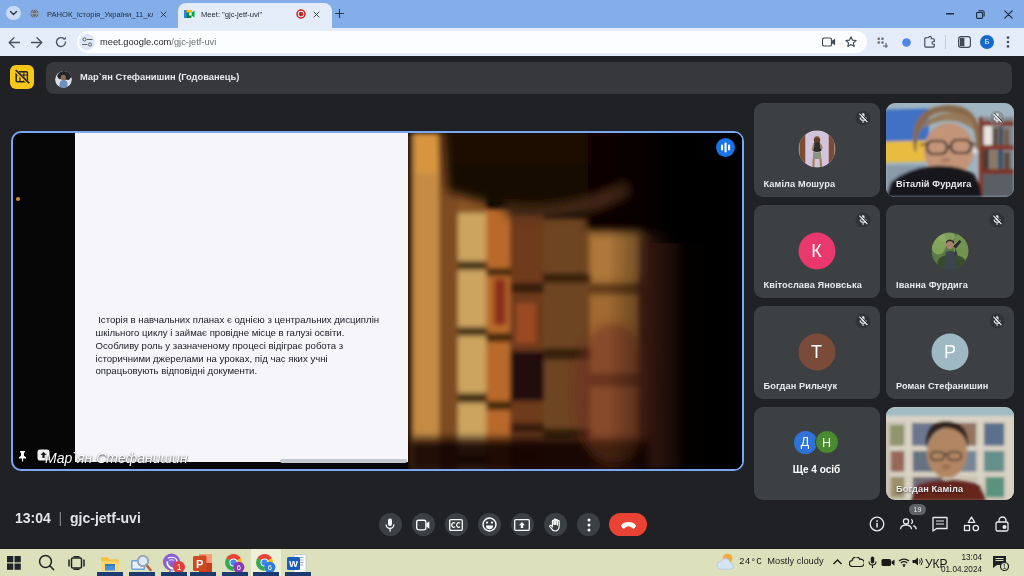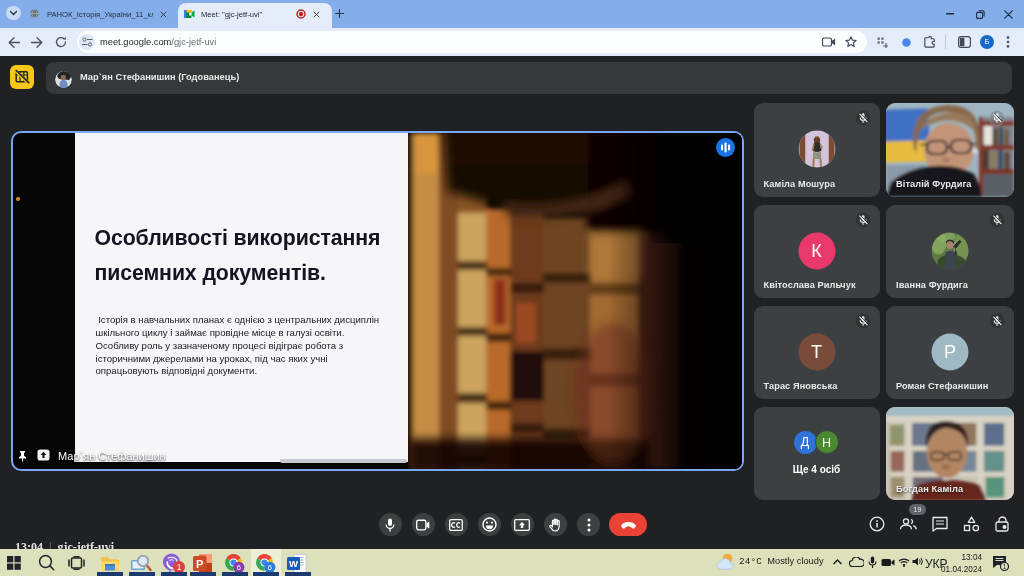--- a/index.html
+++ b/index.html
@@ -30,30 +30,30 @@
 #notiftext { left:80px; top:72px; font-size:9.3px; font-weight:bold; color:#e8eaed; }
 
 #present { left:11px; top:130.5px; width:733px; height:340px; background:#050505; border:2.5px solid #7aa7f2; border-radius:10px; overflow:hidden; }
 #slide { left:61.5px; top:0px; width:333px; height:329px; background:#f5f5fa; }
 #slidetitle { left:20px; top:88px; font-size:21.3px; font-weight:bold; color:#141420; line-height:35.5px; letter-spacing:-0.1px; }
 #slidebody { left:21px; top:181.5px; width:310px; font-size:9.6px; color:#191923; line-height:12.85px; }
 #scrollbar { left:267px; top:326px; width:127px; height:4.5px; border-radius:2px; background:#c6c8d0; }
 #books { left:394.5px; top:0px; width:334px; height:336px; }
 #orangedot { left:3px; top:64px; width:4px; height:4px; border-radius:50%; background:#d78b2a; }
 #audioind { left:702.5px; top:5.5px; width:19px; height:19px; border-radius:50%; background:#1a73e8; }
-#presentlabel { left:45px; top:317px; font-size:11px; color:#fff; text-shadow:0 1px 2px rgba(0,0,0,.9); }
+#presentlabel { left:32px; top:317px; font-size:14px; color:#fff; text-shadow:0 1px 2px rgba(0,0,0,.9);font-style:italic; }
 
 .tile { background:#3c4043; border-radius:9px; overflow:hidden; }
 .pname { position:absolute; left:10px; bottom:8px; font-size:9.2px; font-weight:bold; color:#e8eaed; letter-spacing:0.1px; }
 .avatar { position:absolute; left:50%; top:46px; transform:translate(-50%,-50%); border-radius:50%; width:37px; height:37px; color:#fff; text-align:center; overflow:hidden; }
 .micoff { position:absolute; right:9px; top:7px; width:16px; height:16px; border-radius:50%; }
 .micdark { background:rgba(190,196,202,0.38); }
 
 
-#btime { left:15px; top:540px; font-size:12px; color:#e3e3e6; font-weight:bold;font-family:Liberation Serif, serif; }
+#btime { left:15px; top:510px; font-size:14px; color:#e3e3e6; font-weight:bold; }
 .ctl { position:absolute; top:513px; width:23px; height:23px; border-radius:50%; background:#3c4043; display:flex; align-items:center; justify-content:center; }
 #endcall { left:609px; top:513px; width:38px; height:23px; border-radius:12px; background:#ea4335; display:flex; align-items:center; justify-content:center; }
 .ricon { position:absolute; top:516px; }
 #badge19 { left:909px; top:504px; width:17px; height:11px; border-radius:6px; background:#5f6368; color:#e8eaed; font-size:7px; text-align:center; line-height:11px; }
 
 
 #taskbar { left:0; top:549px; width:1024px; height:27px; background:#dce0bb; }
 #activeslot { left:251px; top:549px; width:30px; height:27px; background:#edf0d6; }
 .tbunder { position:absolute; top:571.5px; height:4.5px; background:#1d3a6e; }
 .tbicon { position:absolute; top:553px; }
@@ -217,21 +217,20 @@
         <circle cx="8.5" cy="8.5" r="8.5" fill="#dcdee2"></circle>
         <path d="M2 5 A8.5 8.5 0 018.5 0 a8.5 8.5 0 018 5.5 L14 9 L4 8 Z" fill="#23252a"></path>
         <path d="M4.5 16 Q4 9 8.5 8.8 Q13 9 12.5 16 A8.5 8.5 0 014.5 16 Z" fill="#6f8fc0"></path>
         <circle cx="8.3" cy="6.4" r="2.6" fill="#8a6a52"></circle>
       </svg>
     </div>
   <div class="abs" id="notiftext">Мар`ян Стефанишин (Годованець)</div>
 
   <div class="abs" id="present">
     <div class="abs" id="slide">
-      <div class="abs" id="slidetitle">Особливості використання<br>писемних документів.</div>
       <div class="abs" id="slidebody">&nbsp;Історія в навчальних планах є однією з центральних дисциплін<br>шкільного циклу і займає провідне місце в галузі освіти.<br>Особливу роль у зазначеному процесі відіграє робота з<br>історичними джерелами на уроках, під час яких учні<br>опрацьовують відповідні документи.</div>
       </div>
     <div class="abs" id="scrollbar"></div>
     <div class="abs" id="books">
         <svg width="334" height="336" viewBox="0 0 334 336">
       <defs>
         <filter id="bb" x="-10%" y="-10%" width="120%" height="120%">
               <feGaussianBlur stdDeviation="2.4"></feGaussianBlur>
             </filter>
         <filter id="bb2" x="-30%" y="-30%" width="160%" height="160%">
@@ -402,21 +401,21 @@
             <path d="M4.7 7.4a3.4 3.4 0 006.8 0h-1.1a2.3 2.3 0 01-4.6 0z"></path>
             <rect x="7.5" y="10.8" width="1.1" height="2"></rect>
           </g>
           <path d="M4.4 3.6l8 8.4" stroke="#eceef0" stroke-width="1.1"></path>
           <path d="M5.2 2.9l8 8.4" stroke="rgba(40,42,45,0.9)" stroke-width="1"></path>
         </svg>
       </div>
   </div>
   <div class="abs tile" style="left:753.5px; top:204.5px; width:126px; height:93.5px;">
     <div class="avatar" style="background:#e9386b; font-size:18px; line-height:37px;">К</div>
-    <div class="pname">Квітослава Рильчук</div>
+    <div class="pname">Квітослава Яновська</div>
       <div class="micoff">
         <svg width="16" height="16" viewBox="0 0 16 16">
           <circle cx="8" cy="8" r="7.5" fill="rgba(0,0,0,0.18)"></circle>
           <g fill="#eceef0">
             <rect x="6.6" y="3.2" width="2.9" height="5.2" rx="1.45"></rect>
             <path d="M4.7 7.4a3.4 3.4 0 006.8 0h-1.1a2.3 2.3 0 01-4.6 0z"></path>
             <rect x="7.5" y="10.8" width="1.1" height="2"></rect>
           </g>
           <path d="M4.4 3.6l8 8.4" stroke="#eceef0" stroke-width="1.1"></path>
           <path d="M5.2 2.9l8 8.4" stroke="rgba(40,42,45,0.9)" stroke-width="1"></path>
@@ -447,21 +446,21 @@
             <path d="M4.7 7.4a3.4 3.4 0 006.8 0h-1.1a2.3 2.3 0 01-4.6 0z"></path>
             <rect x="7.5" y="10.8" width="1.1" height="2"></rect>
           </g>
           <path d="M4.4 3.6l8 8.4" stroke="#eceef0" stroke-width="1.1"></path>
           <path d="M5.2 2.9l8 8.4" stroke="rgba(40,42,45,0.9)" stroke-width="1"></path>
         </svg>
       </div>
   </div>
   <div class="abs tile" style="left:753.5px; top:305.5px; width:126px; height:93.5px;">
     <div class="avatar" style="background:#7b4b3a; font-size:18px; line-height:37px;">Т</div>
-    <div class="pname">Тарас Яновська</div>
+    <div class="pname">Богдан Рильчук</div>
       <div class="micoff">
         <svg width="16" height="16" viewBox="0 0 16 16">
           <circle cx="8" cy="8" r="7.5" fill="rgba(0,0,0,0.18)"></circle>
           <g fill="#eceef0">
             <rect x="6.6" y="3.2" width="2.9" height="5.2" rx="1.45"></rect>
             <path d="M4.7 7.4a3.4 3.4 0 006.8 0h-1.1a2.3 2.3 0 01-4.6 0z"></path>
             <rect x="7.5" y="10.8" width="1.1" height="2"></rect>
           </g>
           <path d="M4.4 3.6l8 8.4" stroke="#eceef0" stroke-width="1.1"></path>
           <path d="M5.2 2.9l8 8.4" stroke="rgba(40,42,45,0.9)" stroke-width="1"></path>

